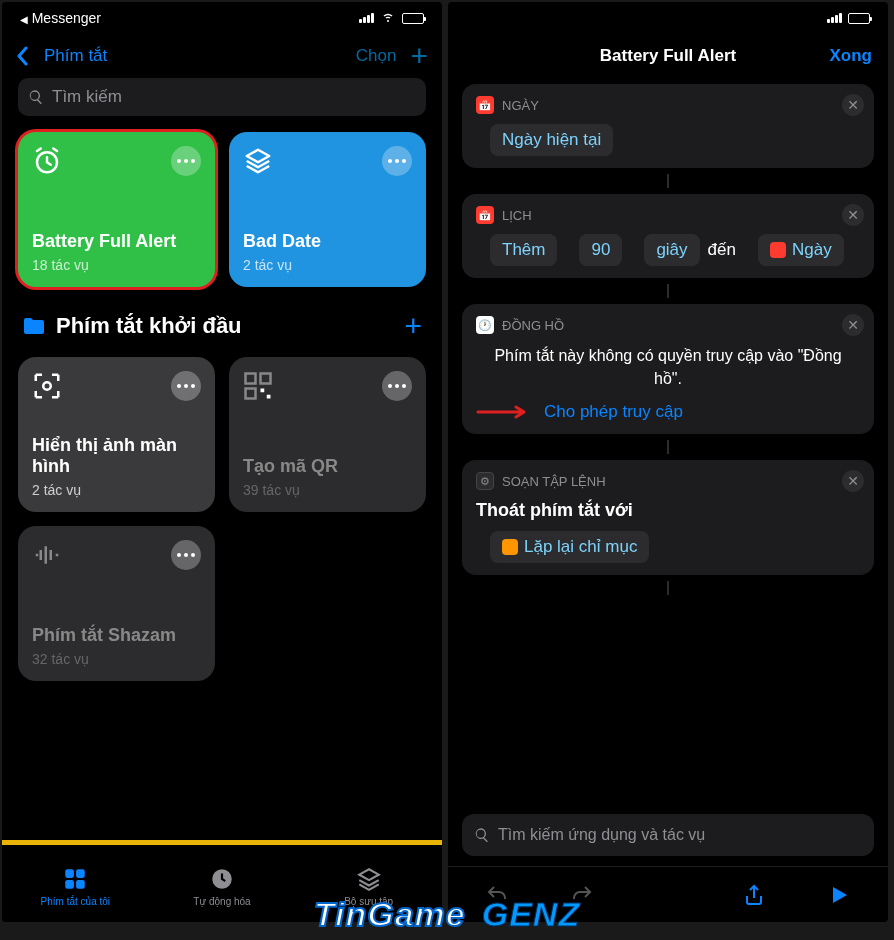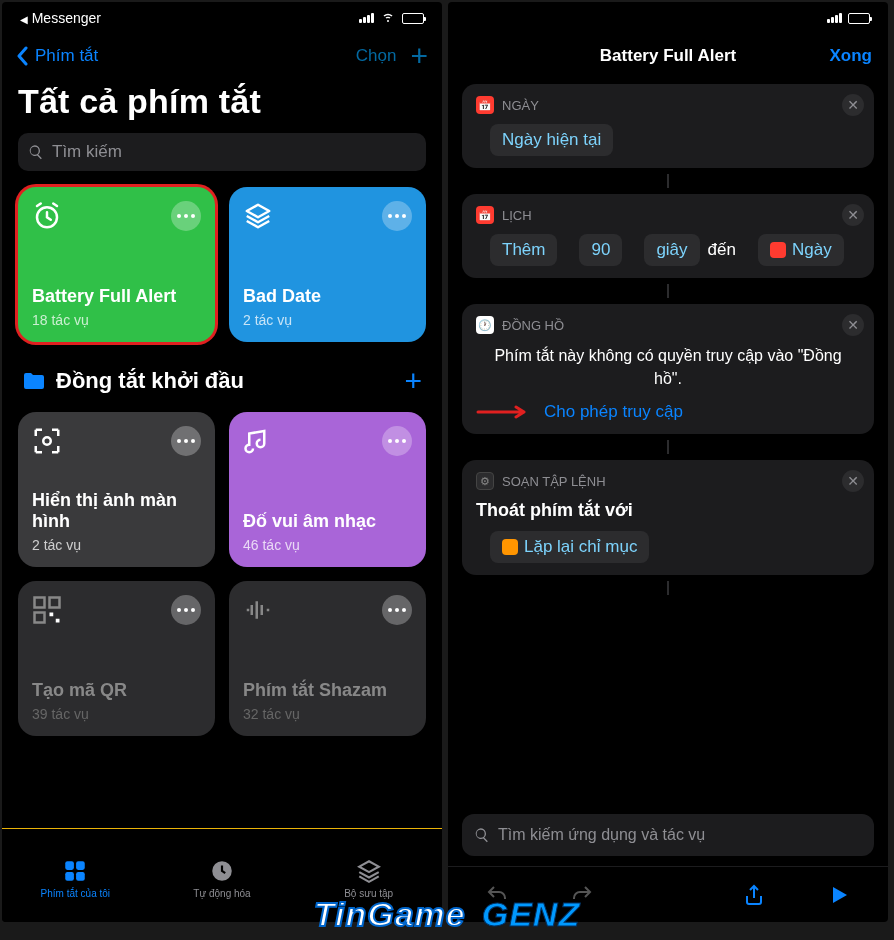--- a/index.html
+++ b/index.html
@@ -10,21 +10,21 @@
 .status-bar { height:32px; display:flex; justify-content:space-between; align-items:center; padding:0 18px; font-size:13px; color:#fff; }
 .status-bar .sb-left { font-size:14px; font-weight:500; }
 .status-bar .sb-right { display:flex; gap:6px; align-items:center; }
 .sig { display:flex; gap:1px; align-items:flex-end; }
 .sig i { width:3px; background:#fff; border-radius:1px; }
 .sig i:nth-child(1){height:4px}.sig i:nth-child(2){height:6px}.sig i:nth-child(3){height:8px}.sig i:nth-child(4){height:10px}
 .batt { width:22px; height:11px; border:1px solid #fff; border-radius:2px; position:relative; }
 .batt::after { content:""; position:absolute; right:-3px; top:3px; width:2px; height:4px; background:#fff; border-radius:0 1px 1px 0; }
 
 .nav { height:44px; display:flex; align-items:center; justify-content:space-between; padding:0 14px; }
-.nav-back { display:flex; align-items:center; gap:7px; color:#0a84ff; font-size:17px; }
+.nav-back { display:flex; align-items:center; gap:16px; color:#0a84ff; font-size:17px; }
 .nav-back svg { width:12px; height:20px; }
 .nav-right { display:flex; align-items:center; gap:14px; color:#0369a1; font-size:17px; }
 .plus { font-size:30px; font-weight:300; line-height:1; }
 
 .title { color:#fff; font-size:34px; font-weight:700; padding:4px 16px 12px; letter-spacing:.2px; }
 
 .search { margin:0 16px 16px; background:#1c1c1e; border-radius:10px; height:38px; display:flex; align-items:center; padding:0 10px; gap:8px; }
 .search svg { width:16px; height:16px; fill:#8e8e93; }
 .search span { color:#8e8e93; font-size:17px; }
 
@@ -43,21 +43,21 @@
 .tile.purple { background:#a965d8; }
 .tile.dg1 { background:#2c2c2e; }
 .tile.dg2 { background:#2c2c2e; }
 
 .section-head { display:flex; align-items:center; justify-content:space-between; padding:22px 20px 14px; }
 .section-head .lbl { color:#fff; font-size:22px; font-weight:700; display:flex; align-items:center; gap:10px; }
 .section-head .folder { width:24px; height:20px; }
 .section-head .folder svg { fill:#0a84ff; }
 .section-head .add { color:#0a84ff; font-size:30px; font-weight:300; }
 
-.tabbar { margin-top:auto; height:94px; border-top:1px solid #eab308; display:flex; background:#000; }
+.tabbar { margin-top:auto; height:82px; border-top:5px solid #eab308; display:flex; background:#000; }
 .tabbar .tab { flex:1; display:flex; flex-direction:column; align-items:center; justify-content:center; gap:4px; padding-top:6px; }
 .tabbar .tab svg { width:26px; height:26px; fill:#8e8e93; }
 .tabbar .tab.active svg { fill:#0a84ff; }
 .tabbar .tab span { font-size:10px; color:#8e8e93; }
 .tabbar .tab.active span { color:#0a84ff; }
 
 
 .nav2 { height:44px; display:flex; align-items:center; justify-content:center; position:relative; }
 .nav2-title { color:#fff; font-size:17px; font-weight:600; }
 .nav2-done { position:absolute; right:16px; color:#0a84ff; font-size:17px; font-weight:600; }
@@ -122,21 +122,20 @@
             <path d="M10 2L3 10l7 8" stroke="#0a84ff" stroke-width="3" fill="none" stroke-linecap="round" stroke-linejoin="round"></path>
           </svg>
         <span>Phím tắt</span>
       </div>
       <div class="nav-right">
         <span>Chọn</span>
         <span class="plus">+</span>
       </div>
     </div>
 
-    <div class="title">Tất cả phím tắt</div>
 
     <div class="search">
       <svg viewBox="0 0 24 24">
           <path d="M10 2a8 8 0 015.3 13.9l5.4 5.4-1.4 1.4-5.4-5.4A8 8 0 1110 2zm0 2a6 6 0 100 12 6 6 0 000-12z"></path>
         </svg>
       <span>Tìm kiếm</span>
     </div>
 
     <div class="tiles">
       <div class="tile green highlight">
@@ -164,50 +163,38 @@
         <div class="tile-name">Bad Date</div>
         <div class="tile-sub">2 tác vụ</div>
       </div>
     </div>
 
     <div class="section-head">
       <div class="lbl">
         <span class="folder"><svg viewBox="0 0 24 20">
               <path d="M2 4a2 2 0 012-2h5l2 2h9a2 2 0 012 2v10a2 2 0 01-2 2H4a2 2 0 01-2-2z"></path>
             </svg></span>
-        <span>Đồng tắt khởi đầu</span>
+        <span>Phím tắt khởi đầu</span>
       </div>
       <span class="add">+</span>
     </div>
 
     <div class="tiles">
       <div class="tile gray">
         <div class="tile-icon"><svg viewBox="0 0 24 24">
               <path d="M3 3h5M3 3v5M21 3h-5M21 3v5M3 21h5M3 21v-5M21 21h-5M21 21v-5" stroke="#fff" stroke-width="2" fill="none"></path>
               <circle cx="12" cy="12" r="3" fill="none" stroke="#fff" stroke-width="2"></circle>
             </svg></div>
         <div class="tile-more">
             <i></i>
             <i></i>
             <i></i>
           </div>
         <div class="tile-name">Hiển thị ảnh màn hình</div>
         <div class="tile-sub">2 tác vụ</div>
-      </div>
-      <div class="tile purple">
-        <div class="tile-icon"><svg viewBox="0 0 24 24">
-              <path d="M8 18a3 3 0 11-3-3V6l12-2v10a3 3 0 11-3-3" fill="none" stroke="#fff" stroke-width="2"></path>
-            </svg></div>
-        <div class="tile-more">
-            <i></i>
-            <i></i>
-            <i></i>
-          </div>
-        <div class="tile-name">Đố vui âm nhạc</div>
-        <div class="tile-sub">46 tác vụ</div>
       </div>
       <div class="tile dg1">
         <div class="tile-icon"><svg viewBox="0 0 24 24" fill="#888">
               <rect x="2" y="2" width="8" height="8" fill="none" stroke="#888" stroke-width="2"></rect>
               <rect x="14" y="2" width="8" height="8" fill="none" stroke="#888" stroke-width="2"></rect>
               <rect x="2" y="14" width="8" height="8" fill="none" stroke="#888" stroke-width="2"></rect>
               <rect x="14" y="14" width="3" height="3"></rect>
               <rect x="19" y="19" width="3" height="3"></rect>
             </svg></div>
         <div class="tile-more">

